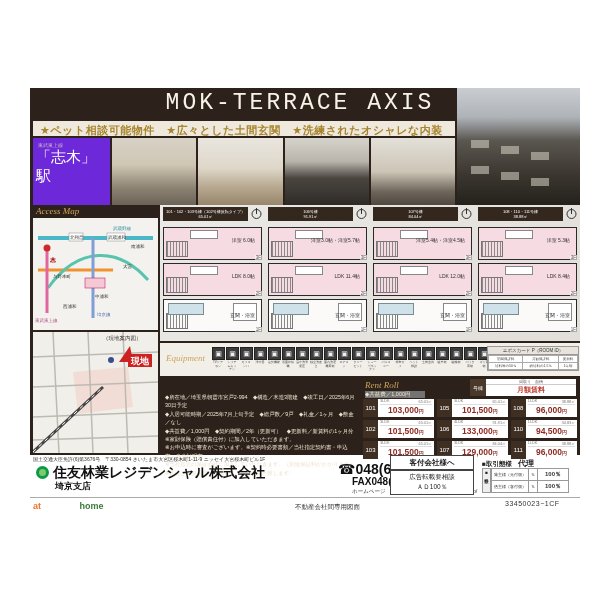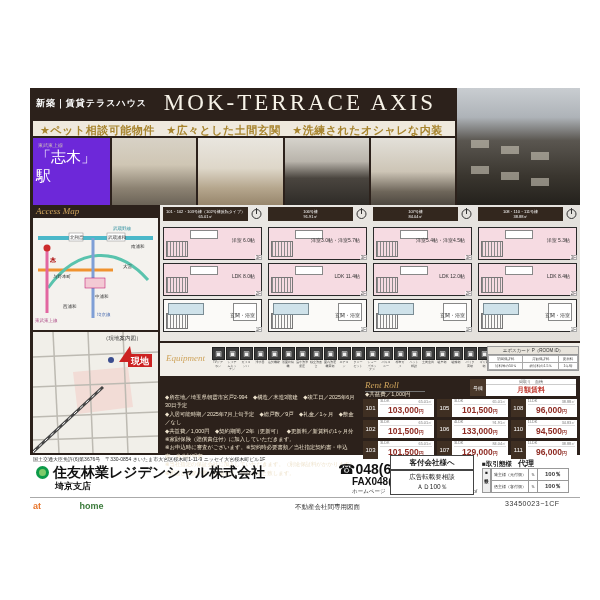--- a/index.html
+++ b/index.html
@@ -3,21 +3,21 @@
 <meta charset="utf-8">
 <style>
   html,body{margin:0;padding:0;background:#fff;}
   .page{position:relative;width:600px;height:600px;background:#ffffff;
         font-family:"Liberation Sans","DejaVu Sans",sans-serif;overflow:hidden;color:#222;}
   .abs{position:absolute;}
   
   .panel{left:30px;top:88px;width:550px;height:367px;background:#2c211b;}
   
   .hdr-badge{left:36px;top:97px;color:#fff;font-size:9px;letter-spacing:1px;font-weight:bold;}
-  .hdr-title{left:150px;top:90px;width:300px;color:#f7f3e8;font-family:Liberation Serif, serif;
+  .hdr-title{left:150px;top:90px;width:300px;color:#f7f3e8;font-family:Liberation Mono, monospace;
              font-size:23px;letter-spacing:3px;text-align:center;}
   .tagline-bar{left:33px;top:121px;width:422px;height:15px;background:#efe9dd;}
   .tagline{left:40px;top:123px;width:412px;color:#a8852f;font-size:11px;font-weight:bold;letter-spacing:.5px;}
   
   .station-box{left:33px;top:138px;width:77px;height:67px;background:#6d28d9;color:#fff;}
   .st-line{position:absolute;left:5px;top:4px;font-size:5px;color:#cbb;}
   .st-name{position:absolute;left:3px;top:10px;font-size:15px;font-family:"Liberation Serif","DejaVu Serif",serif;}
   .st-walk{position:absolute;left:6px;top:33px;font-size:8px;}
   .st-num{font-family:"Liberation Serif","DejaVu Serif",serif;font-style:italic;font-size:27px;color:#f3ead2;}
   
@@ -59,21 +59,21 @@
   .eq-ic{width:11px;height:11px;background:#3b3b3b;color:#eee;font-size:7px;line-height:11px;border:1px solid #222;}
   .eq-lb{font-size:3px;line-height:3.5px;color:#444;margin-top:1px;word-break:break-all;}
   .epos{left:487px;top:346px;width:90px;background:#fff;border:1px solid #999;font-size:4px;}
   .epos-title{background:#e8e4dc;border-bottom:1px solid #999;text-align:center;font-size:4.5px;padding:1px 0;color:#333;}
   .epos table{border-collapse:collapse;width:100%;}
   .epos td{border:1px solid #aaa;font-size:3.5px;padding:1px;text-align:center;color:#444;}
   
   .outline-title{left:165px;top:380px;border-bottom:1px solid #8a6c3c;padding-bottom:1px;width:120px;}
   .outline-lines{left:165px;top:393px;width:192px;color:#eee3cd;font-size:5.4px;line-height:8.4px;}
   
-  .rent-title{left:365px;top:380px;border-bottom:1px solid #737373;padding-bottom:1px;width:60px;}
+  .rent-title{left:365px;top:380px;border-bottom:7px solid #737373;padding-bottom:1px;width:60px;}
   .rent-note{left:365px;top:391px;color:#eee3cd;font-size:5.5px;}
   .legend{left:470px;top:379px;display:flex;width:106px;height:17px;}
   .lg-no{background:#4a382a;color:#fff;font-size:5px;width:16px;display:flex;align-items:center;justify-content:center;}
   .lg-main{flex:1;background:#fff;text-align:center;}
   .lg-top{font-size:4px;color:#666;border-bottom:1px solid #ccc;}
   .lg-bottom{font-size:7px;color:#c03a30;font-weight:bold;}
   .rent-grid{left:363px;top:399px;width:214px;height:53px;display:grid;
              grid-template-rows:repeat(3,1fr);grid-auto-flow:column;gap:3px;}
   .ru{display:flex;background:#fff;}
   .ru-no{width:15px;background:#3f2f22;color:#fff;font-size:6px;display:flex;align-items:center;justify-content:center;}
@@ -108,21 +108,20 @@
   .code{left:505px;top:500px;font-size:7px;color:#333;letter-spacing:.5px;}
   svg text{font-family:"Liberation Sans","DejaVu Sans",sans-serif;}
 </style>
 </head>
 <body>
 
 <div class="page">
 
   <div class="abs panel"></div>
 
-  <div class="abs hdr-badge">新築｜賃貸テラスハウス</div>
   <div class="abs hdr-title">MOK-TERRACE AXIS</div>
   <div class="abs tagline-bar"></div>
   <div class="abs tagline">★ペット相談可能物件　★広々とした土間玄関　★洗練されたオシャレな内装</div>
 
   <div class="abs station-box">
     <div class="st-line">東武東上線</div>
     <div class="st-name">「志木」駅</div>
   </div>
 
   <div class="abs photos">

